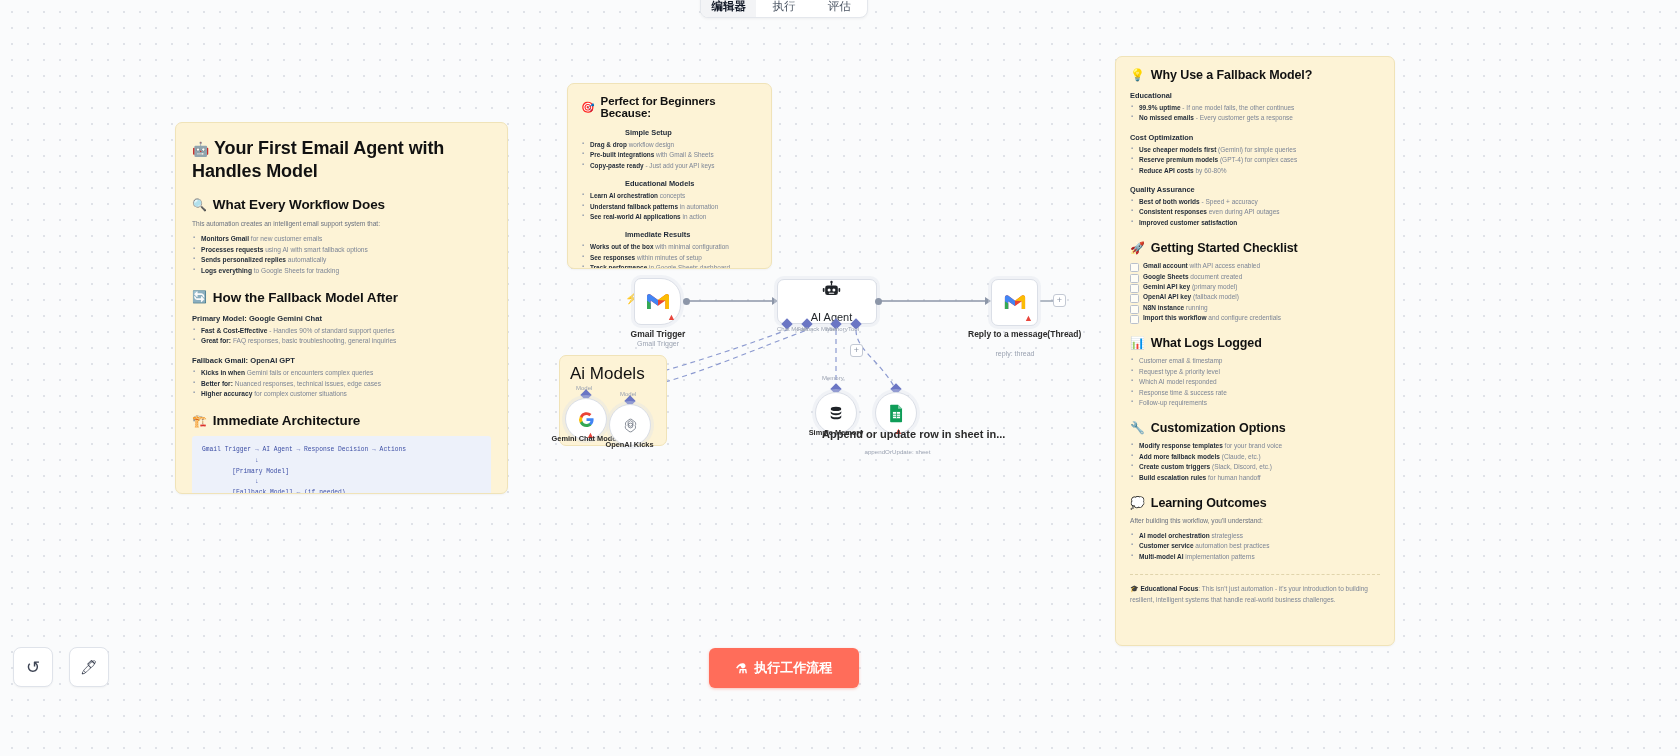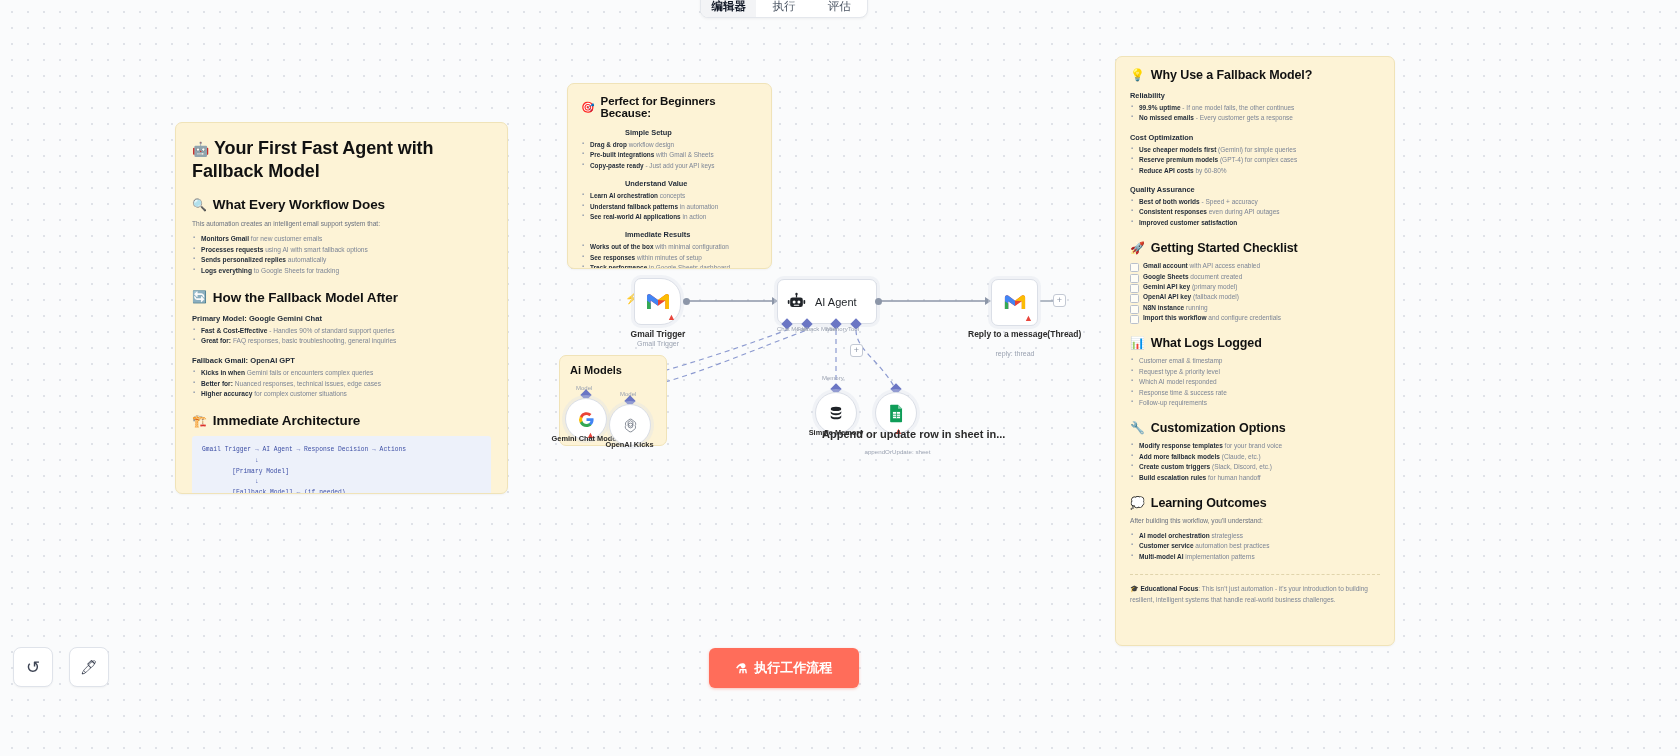--- a/index.html
+++ b/index.html
@@ -163,21 +163,21 @@
   }
   svg.wires { position: absolute; left: 0; top: 0; width: 1680px; height: 756px; pointer-events: none; }
 
   
   #group-aimodels {
     position: absolute; left: 559px; top: 355px;
     width: 108px; height: 91px;
     background: #fdf3d6; border: 1px solid #f0e3b8; border-radius: 7px;
   }
   #group-aimodels .gtitle {
-    font-size: 11px; font-weight: 700; color: #111;
+    font-size: 17px; font-weight: 400; color: #111;
     padding: 8px 12px 0 10px;
   }
 
   
   .tool-btn {
     position: absolute; width: 40px; height: 40px;
     background: #fff; border: 1px solid #dfe3ea; border-radius: 8px;
     display: flex; align-items: center; justify-content: center;
     color: #3b4252; font-size: 17px;
     box-shadow: 0 1px 2px rgba(0,0,0,.04);
@@ -203,21 +203,21 @@
 
   <div class="tabbar">
     <div class="tab active">编辑器</div>
     <div class="tab">执行</div>
     <div class="tab">评估</div>
   </div>
 
   <div class="sticky" id="note-left">
     <h1>
       <span class="emoji">🤖</span>
-      <span>Your First Fast Agent with Fallback Model</span>
+      <span>Your First Email Agent with Handles Model</span>
     </h1>
 
     <h2>
       <span class="emoji" style="font-size:12px">🔍</span>
       <span>What Every Workflow Does</span>
     </h2>
     <p class="intro">This automation creates an intelligent email support system that:</p>
     <ul>
       <li><b>Monitors Gmail</b><span> for new customer emails</span></li>
       <li><b>Processes requests</b><span> using AI with smart fallback options</span></li>
@@ -260,42 +260,42 @@
       <span>Perfect for Beginners Because:</span>
     </h2>
 
     <h3>Simple Setup</h3>
     <ul>
       <li><b>Drag &amp; drop</b><span> workflow design</span></li>
       <li><b>Pre-built integrations</b><span> with Gmail &amp; Sheets</span></li>
       <li><b>Copy-paste ready</b><span> - Just add your API keys</span></li>
     </ul>
 
-    <h3>Understand Value</h3>
+    <h3>Educational Models</h3>
     <ul>
       <li><b>Learn AI orchestration</b><span> concepts</span></li>
       <li><b>Understand fallback patterns</b><span> in automation</span></li>
       <li><b>See real-world AI applications</b><span> in action</span></li>
     </ul>
 
     <h3>Immediate Results</h3>
     <ul>
       <li><b>Works out of the box</b><span> with minimal configuration</span></li>
       <li><b>See responses</b><span> within minutes of setup</span></li>
       <li><b>Track performance</b><span> in Google Sheets dashboard</span></li>
     </ul>
   </div>
 
   <div class="sticky" id="note-right">
     <h2 class="first">
       <span class="emoji" style="font-size:12px">💡</span>
       <span>Why Use a Fallback Model?</span>
     </h2>
 
-    <h3>Reliability</h3>
+    <h3>Educational</h3>
     <ul>
       <li><b>99.9% uptime</b><span> - If one model fails, the other continues</span></li>
       <li><b>No missed emails</b><span> - Every customer gets a response</span></li>
     </ul>
 
     <h3>Cost Optimization</h3>
     <ul>
       <li><b>Use cheaper models first</b><span> (Gemini) for simple queries</span></li>
       <li><b>Reserve premium models</b><span> (GPT-4) for complex cases</span></li>
       <li><b>Reduce API costs</b><span> by 60-80%</span></li>
@@ -389,21 +389,21 @@
       <path d="M12 7 l7.6-5.6 A2.2 2.2 0 0 1 23 3.2 V16 h-3.6 V7.6z" fill="#FBBC04"></path>
       <path d="M4.6 16 H1 V7.6 l3.6 2.6z" fill="#34A853"></path>
       <path d="M12 12.8 L19.4 7.6 V16 h-7.4z" fill="#C5221F" opacity=".0"></path>
     </svg>
     <span class="warn">▲</span>
   </div>
   <div class="port" style="left:683px; top:298px;"></div>
   <div class="node-label" style="left:604px; top:329px; width:108px;">Gmail Trigger</div>
   <div class="node-sub" style="left:604px; top:340px; width:108px;">Gmail Trigger</div>
 
-  <div class="node" style="left:777px; top:279px; width:100px; height:45px; justify-content:flex-start; padding-left:9px; gap:9px;">
+  <div class="node" style="left:777px; top:279px; width:100px; height:45px; justify-content:space-between; padding-left:9px; gap:9px;flex-direction:column;">
     <svg width="19" height="19" viewBox="0 0 24 24">
       <rect x="4" y="7" width="16" height="12" rx="3" fill="#1f2328"></rect>
       <circle cx="9" cy="12.5" r="1.9" fill="#fff"></circle>
       <circle cx="15" cy="12.5" r="1.9" fill="#fff"></circle>
       <rect x="8.5" y="16" width="7" height="1.4" rx=".7" fill="#fff"></rect>
       <rect x="11.2" y="3" width="1.6" height="4" fill="#1f2328"></rect>
       <circle cx="12" cy="2.6" r="1.5" fill="#1f2328"></circle>
       <rect x="1" y="10" width="2.2" height="5" rx="1.1" fill="#1f2328"></rect>
       <rect x="20.8" y="10" width="2.2" height="5" rx="1.1" fill="#1f2328"></rect>
     </svg>

